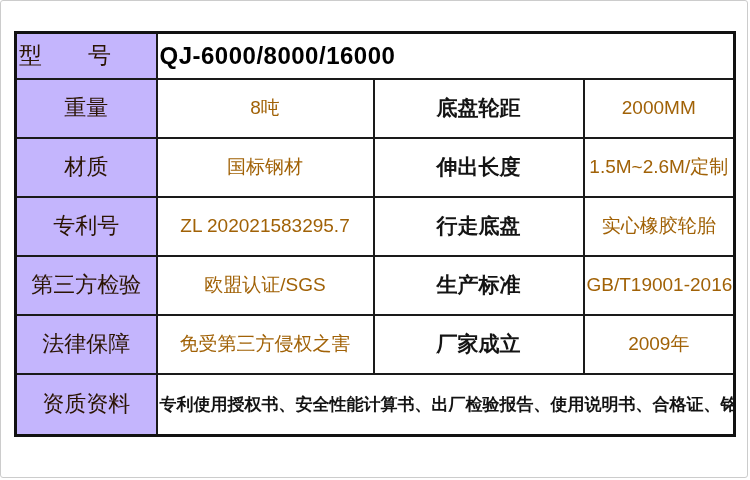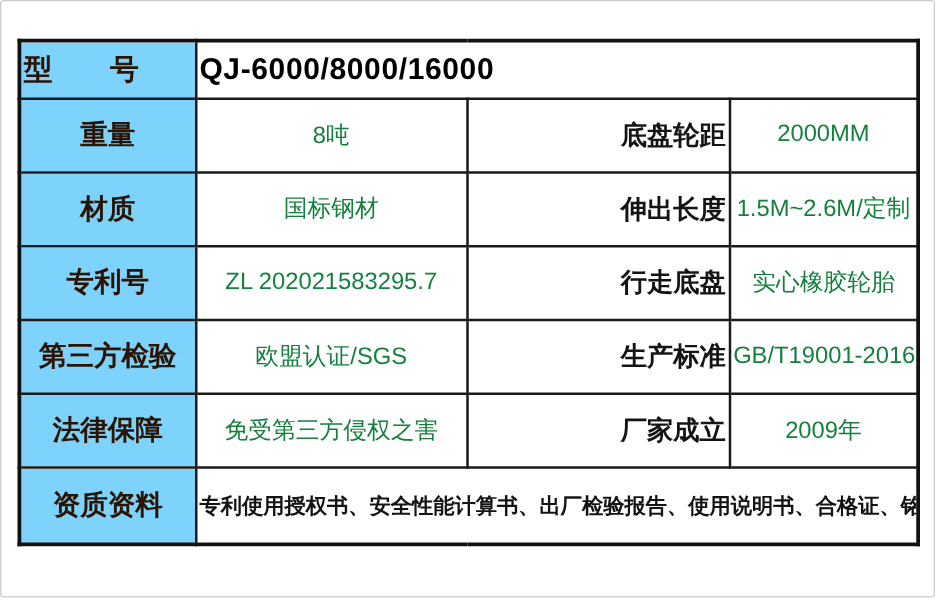--- a/index.html
+++ b/index.html
@@ -32,48 +32,48 @@
     border: 2px solid #1a1a1a;
     padding: 0 2px;
     vertical-align: middle;
     overflow: hidden;
     white-space: nowrap;
   }
   tr.r-model { height: 46px; }
   tr.r { height: 59px; }
   tr.r-docs { height: 62px; }
   td.hdr {
-    background: #7dd3fc;
+    background: #c4b5fd;
     color: #2b1403;
-    font-weight: bold;
+    font-weight: normal;
     font-size: 22px;
     text-align: center;
   }
   td.hdr-model {
     font-size: 23px;
     text-align: left;
     padding-left: 12px;
   }
   td.model-val {
     font-size: 24px;
     font-weight: bold;
     color: #000000;
     text-align: left;
     letter-spacing: 0.5px;
   }
   td.lbl {
     font-size: 21px;
     font-weight: bold;
     color: #141414;
-    text-align: right;
+    text-align: center;
   }
   td.val {
     font-size: 19px;
     font-weight: 400;
-    color: #15803d;
+    color: #a16207;
     text-align: center;
   }
   td.docs-val {
     font-size: 17px;
     font-weight: 600;
     color: #131313;
     text-align: center;
     padding: 0 4px;
   }
 </style>

